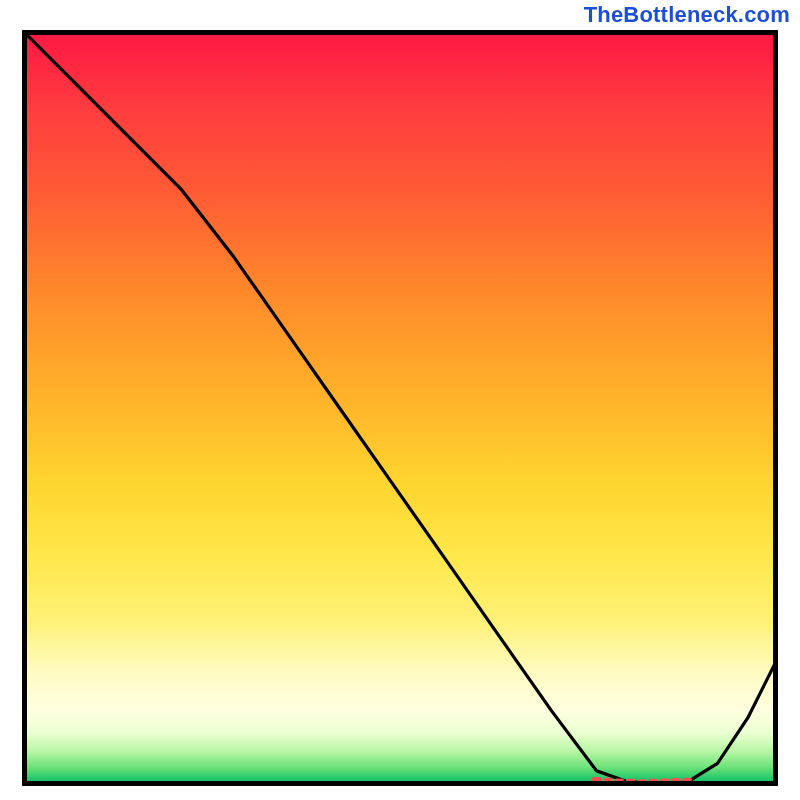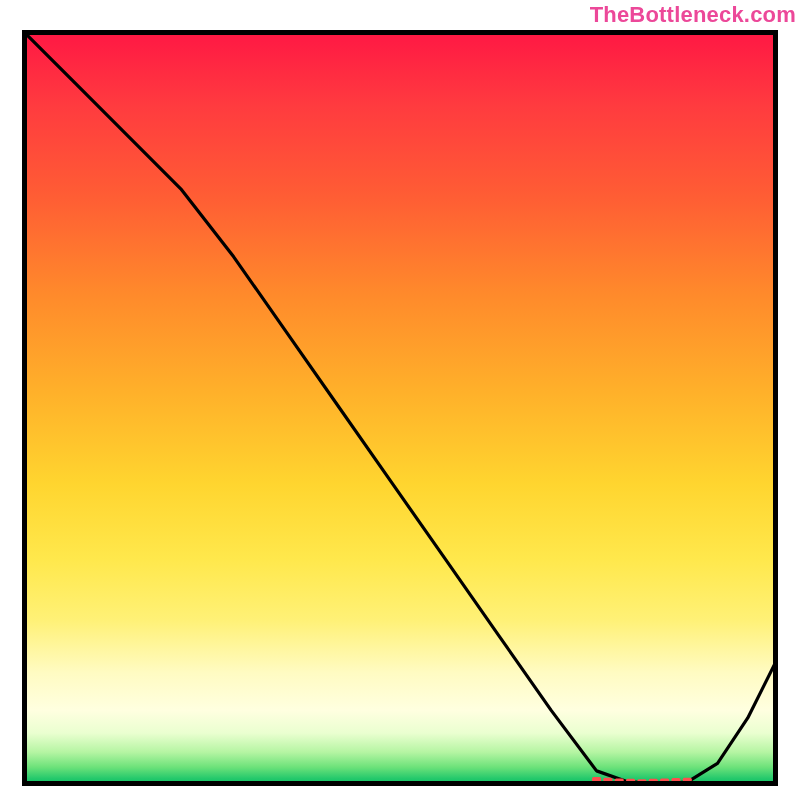--- a/index.html
+++ b/index.html
@@ -11,24 +11,24 @@
     font-family: Arial, Helvetica, sans-serif;
   }
   .container {
     position: relative;
     width: 800px;
     height: 800px;
   }
   .watermark {
     position: absolute;
     top: 2px;
-    right: 4px;
+    right: 10px;
     font-size: 22px;
     font-weight: 600;
-    color: #ec4899;
+    color: #1d4ed8;
     letter-spacing: 0.2px;
   }
   .plot-frame {
     position: absolute;
     left: 22px;
     top: 30px;
     width: 756px;
     height: 756px;
     background: linear-gradient(
       to bottom,

